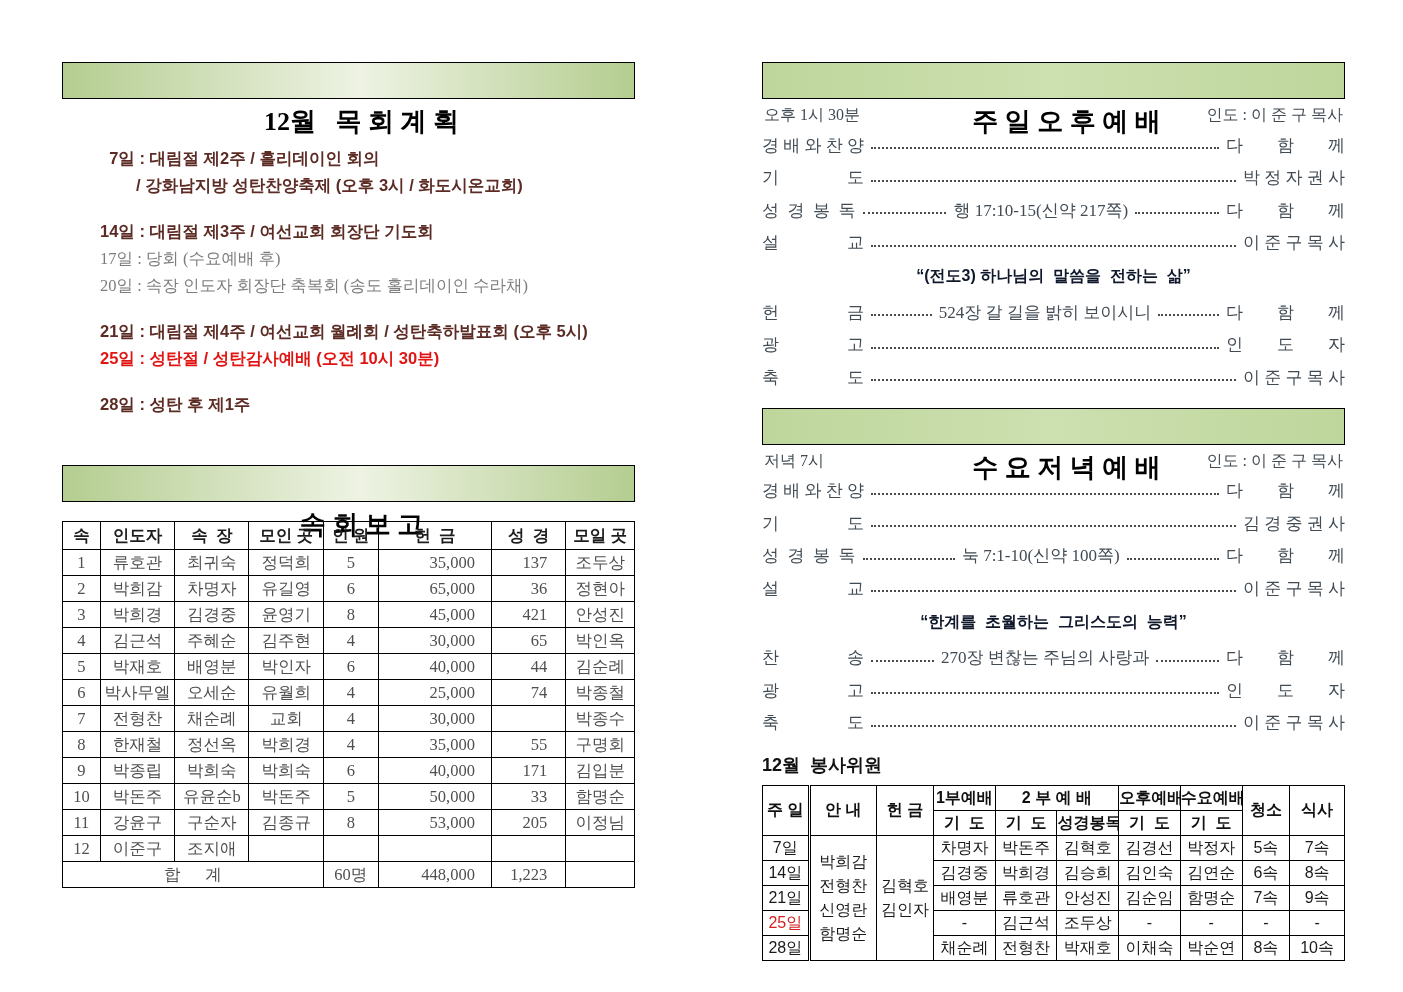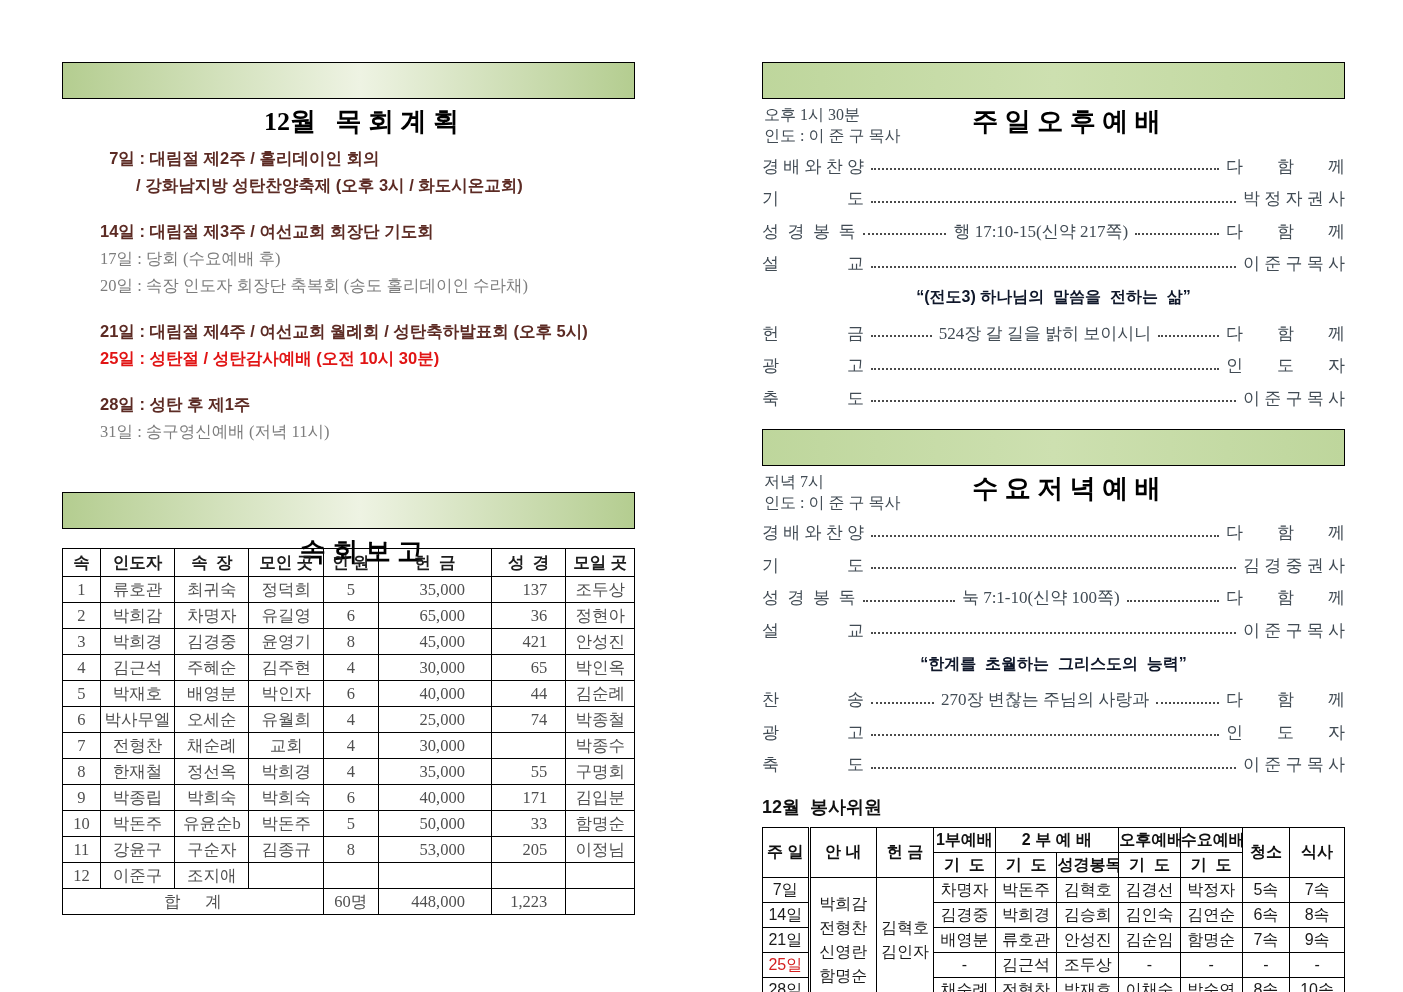--- a/index.html
+++ b/index.html
@@ -25,26 +25,26 @@
   .plan-item.gap    { margin-top:19px; }
 
   .report-band { margin-top:47px; }
 
   table { border-collapse:collapse; width:100%; table-layout:fixed; }
   th,td { border:1.5px solid #000; overflow:hidden; }
 
   #report-table { margin-top:19px; }
   #report-table th { font-size:16.5px; color:#1d1d1d; font-weight:bold; white-space:pre; height:28px; }
   #report-table td { font-size:16.5px; color:#4f4f4f; text-align:center; white-space:pre; height:26px; }
-  #report-table td.rc5 { text-align:right; padding-right:26px; }
+  #report-table td.rc5 { text-align:right; padding-right:16px; }
   #report-table td.rc6 { text-align:right; padding-right:18px; }
 
   
   .time-row { display:flex; justify-content:space-between; font-size:16px; color:#414b54;
-              margin:6px 2px 3px; white-space:pre;flex-direction:column; }
+              margin:6px 2px 3px; white-space:pre; }
   .order-row { display:flex; align-items:center; height:32.5px; font-size:17px; color:#414b54; }
   .olabel,.omid,.oright { white-space:pre; }
   .leader { flex:1; height:0; border-bottom:2px dotted #4a4a4a; margin:0 7px; position:relative; top:3px; }
   .sermon { font-family:"Liberation Sans","DejaVu Sans",sans-serif; font-weight:bold; text-align:center;
             font-size:16px; color:#0f172a; margin:7px 0 9px; white-space:pre; }
   .wed { margin-top:14px; }
 
   .committee-title { font-family:"Liberation Sans","DejaVu Sans",sans-serif; font-weight:bold;
                      font-size:18px; color:#111; text-align:left; margin-top:14px; white-space:pre; }
   #committee-table { margin-top:8px; font-family:"Liberation Sans","DejaVu Sans",sans-serif; }
@@ -63,21 +63,20 @@
 
   <div class="plan-list" id="plan-list">
       <div class="plan-item maroon">  7일 : 대림절 제2주 / 홀리데이인 회의</div>
       <div class="plan-item maroon indent">/ 강화남지방 성탄찬양축제 (오후 3시 / 화도시온교회)</div>
       <div class="plan-item maroon gap">14일 : 대림절 제3주 / 여선교회 회장단 기도회</div>
       <div class="plan-item gray">17일 : 당회 (수요예배 후)</div>
       <div class="plan-item gray">20일 : 속장 인도자 회장단 축복회 (송도 홀리데이인 수라채)</div>
       <div class="plan-item maroon gap">21일 : 대림절 제4주 / 여선교회 월례회 / 성탄축하발표회 (오후 5시)</div>
       <div class="plan-item red">25일 : 성탄절 / 성탄감사예배 (오전 10시 30분)</div>
       <div class="plan-item maroon gap">28일 : 성탄 후 제1주</div>
-      <div class="plan-item gray">31일 : 송구영신예배 (저녁 11시)</div>
     </div>
 
   <div class="band grad report-band">
     <span>속 회 보 고</span>
   </div>
 
   <table id="report-table">
     <colgroup>
       <col style="width:6.6%">
         <col style="width:13%">

